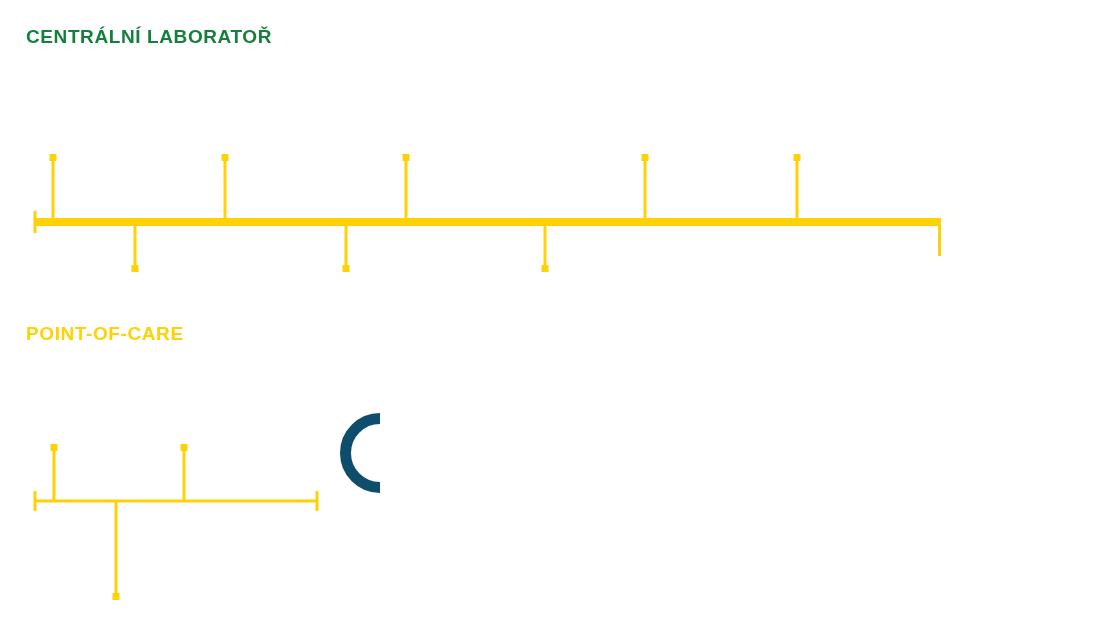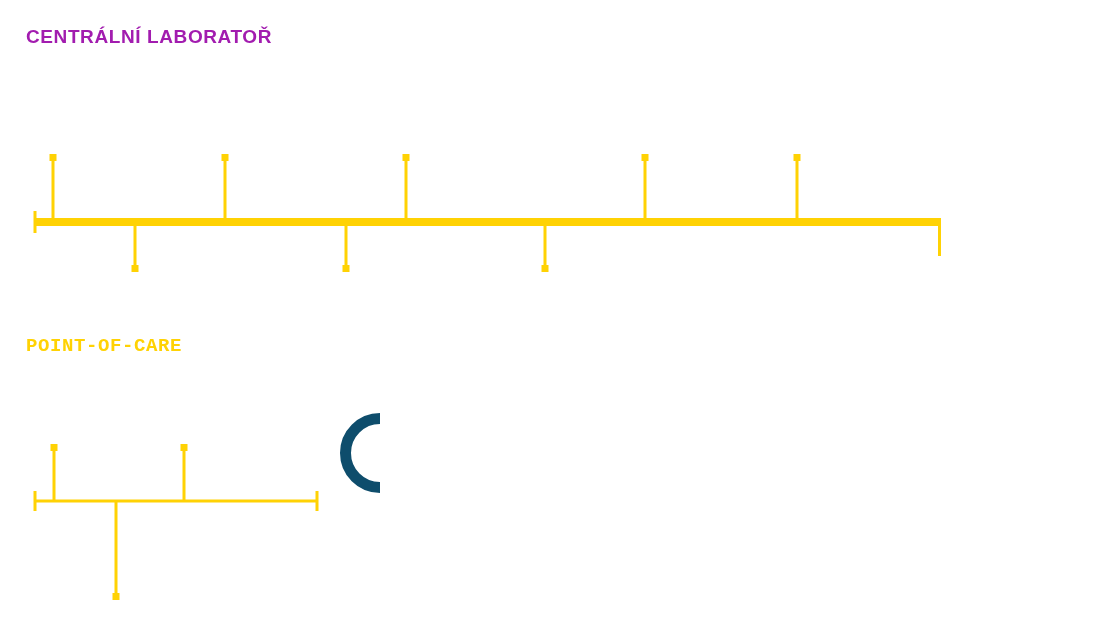--- a/index.html
+++ b/index.html
@@ -17,34 +17,34 @@
   .heading {
     position: absolute;
     left: 26px;
     font-weight: bold;
     font-size: 19px;
     line-height: 20px;
     letter-spacing: 0.6px;
     white-space: nowrap;
   }
   #heading-central-lab { top: 27px; }
-  #heading-poc        { top: 336px; font-family: Liberation Mono, monospace; }
+  #heading-poc        { top: 324px; }
   #diagram {
     position: absolute;
     left: 0;
     top: 0;
     width: 1110px;
     height: 625px;
     display: block;
   }
 </style>
 </head>
 <body>
 
-<div class="heading" id="heading-central-lab" style="color: #a21caf;">CENTRÁLNÍ LABORATOŘ</div>
+<div class="heading" id="heading-central-lab" style="color: #15803d;">CENTRÁLNÍ LABORATOŘ</div>
 
 <div class="heading" id="heading-poc" style="color: rgb(255, 210, 4);">POINT-OF-CARE</div>
 
 <svg id="diagram" viewBox="0 0 1110 625" xmlns="http://www.w3.org/2000/svg">
     <g>
       <rect x="35" y="218" width="906" height="8" fill="#ffd204"></rect>
       <rect x="33.5" y="211" width="3" height="22" fill="#ffd204"></rect>
       <rect x="938" y="218" width="3" height="38" fill="#ffd204"></rect>
       <rect x="51.5" y="161" width="3" height="61" fill="#ffd204"></rect>
       <rect x="49.5" y="154" width="7" height="7" fill="#ffd204"></rect>

